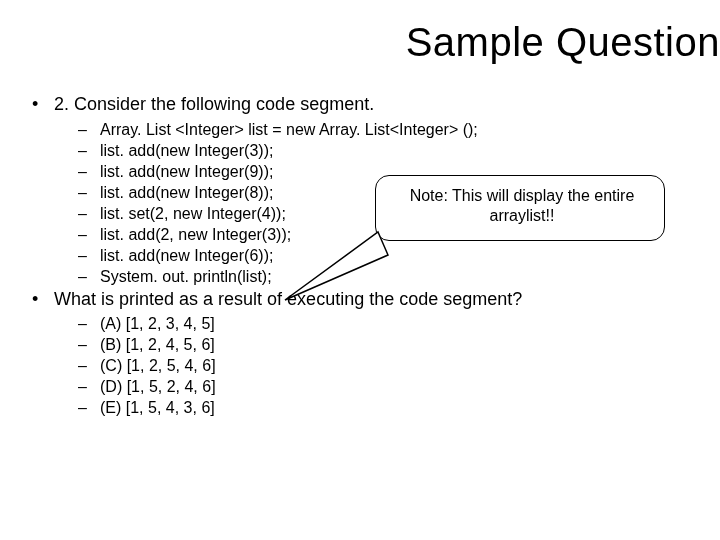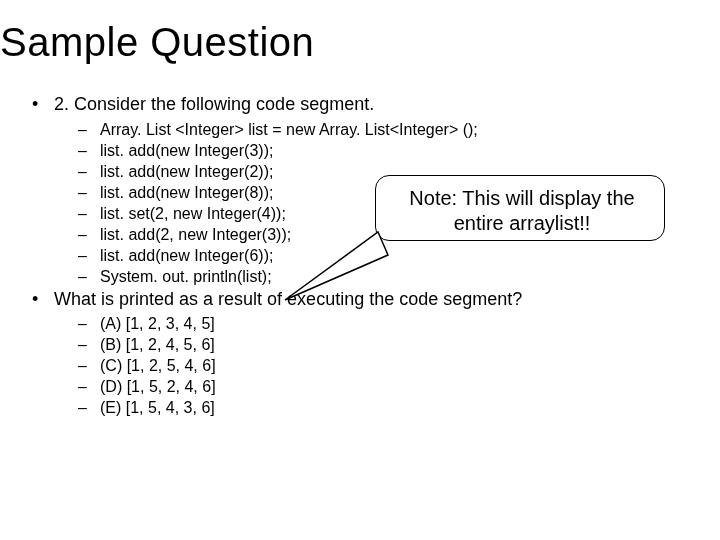--- a/index.html
+++ b/index.html
@@ -12,21 +12,21 @@
     color: #000000;
     overflow: hidden;
   }
   .slide {
     position: relative;
     width: 720px;
     height: 540px;
     box-sizing: border-box;
   }
   .title {
-    text-align: left;
+    text-align: right;
     font-size: 40px;
     font-weight: normal;
     margin-top: 20px;
     margin-bottom: 28px;
     letter-spacing: 0.5px;
   }
   .content {
     padding-left: 32px;
     padding-right: 20px;
     font-size: 18px;
@@ -58,42 +58,42 @@
     position: absolute;
     left: 375px;
     top: 155px;
     width: 290px;
     height: 66px;
     border: 1.5px solid #000;
     border-radius: 14px;
     background: #fff;
     box-sizing: border-box;
     padding: 10px 10px 8px 14px;
-    font-size: 20px;
+    font-size: 16px;
     text-align: center;
     line-height: 1.25;
   }
   .tail {
     position: absolute;
     pointer-events: none;
   }
 </style>
 </head>
 <body>
 
 <div class="slide">
 
   <div class="title">Sample Question</div>
 
   <div class="content">
     <p class="lvl1"><span>2. Consider the following code segment.</span></p>
     <div class="lvl2-wrap">
       <p class="lvl2"><span>Array. List &lt;Integer&gt; list  = new Array. List&lt;Integer&gt; ();</span></p>
       <p class="lvl2"><span>list. add(new Integer(3));</span></p>
-      <p class="lvl2"><span>list. add(new Integer(2));</span></p>
+      <p class="lvl2"><span>list. add(new Integer(9));</span></p>
       <p class="lvl2"><span>list. add(new Integer(8));</span></p>
       <p class="lvl2"><span>list. set(2, new Integer(4));</span></p>
       <p class="lvl2"><span>list. add(2, new Integer(3));</span></p>
       <p class="lvl2"><span>list. add(new Integer(6));</span></p>
       <p class="lvl2"><span>System. out. println(list);</span></p>
     </div>
 
     <p class="lvl1"><span>What is printed as a result of executing the code segment?</span></p>
     <div class="lvl2-wrap">
       <p class="lvl2"><span>(A) [1, 2, 3, 4, 5]</span></p>

